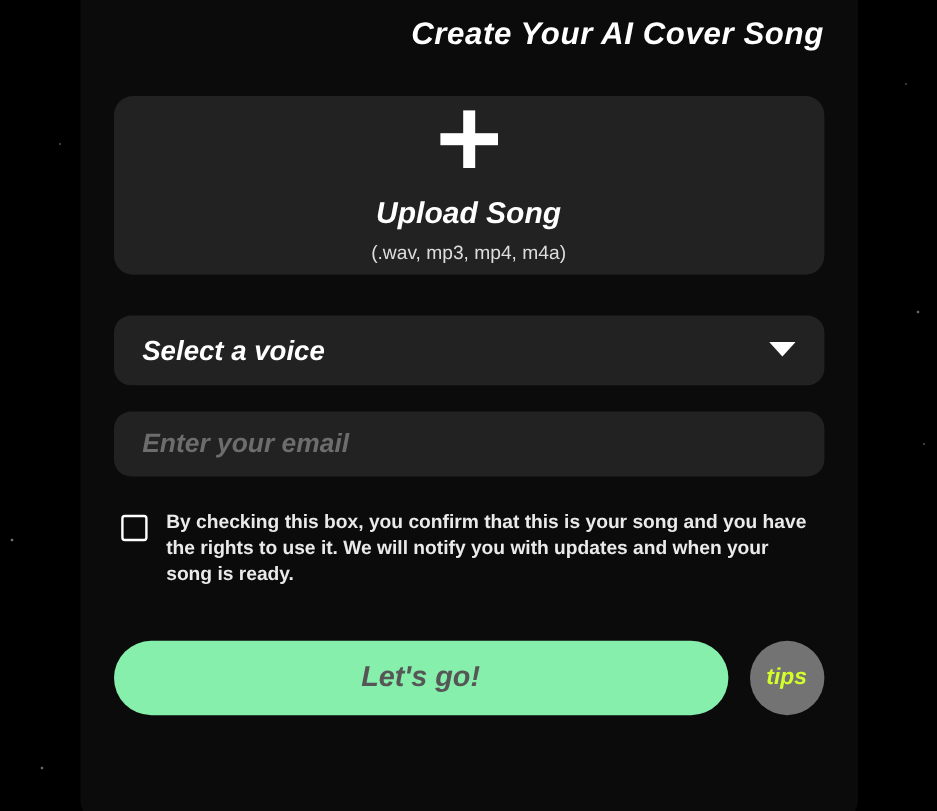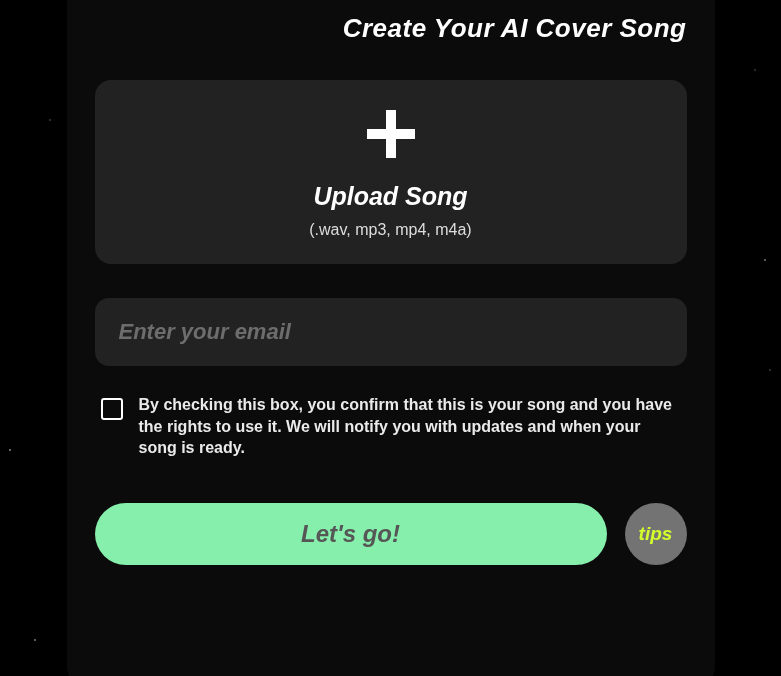--- a/index.html
+++ b/index.html
@@ -44,21 +44,21 @@
       color: #fff;
       text-align: right;
       font-size: 26px;
       font-weight: 800;
       letter-spacing: 0.5px;
       margin-bottom: 36px;
     }
     .upload {
       background: #222222;
       border-radius: 16px;
-      height: 184px;
+      height: 149px;
       display: flex;
       flex-direction: column;
       align-items: center;
       justify-content: center;
       cursor: pointer;
       margin-bottom: 34px;
     }
     .plus svg { display: block; }
     .upload-label {
       color: #fff;
@@ -85,21 +85,21 @@
       font-size: 23px;
       font-weight: 800;
       cursor: pointer;
       margin-bottom: 22px;
     }
     .caret svg { display: block; }
     .email {
       background: #222222;
       border: none;
       border-radius: 14px;
-      height: 68px;
+      height: 54px;
       width: 100%;
       padding: 0 24px;
       color: #fff;
       font-size: 22px;
       font-weight: 800;
       font-style: italic;
       font-family: inherit;
       outline: none;
       margin-bottom: 28px;
     }
@@ -170,20 +170,28 @@
     <span class="plus">
       <svg width="56" height="56" viewBox="0 0 56 56">
         <rect x="23" y="4" width="10" height="48" fill="#fff"></rect>
         <rect x="4" y="23" width="48" height="10" fill="#fff"></rect>
       </svg>
     </span>
     <div class="upload-label">Upload Song</div>
     <div class="upload-formats">(.wav, mp3, mp4, m4a)</div>
   </div>
 
+  <div class="select">
+    <span>Select a voice</span>
+    <span class="caret">
+      <svg width="22" height="14" viewBox="0 0 22 14">
+        <polygon points="0,0 22,0 11,12" fill="#fff"></polygon>
+      </svg>
+    </span>
+  </div>
 
   <input type="email" class="email" placeholder="Enter your email" style="">
 
   <div class="consent">
     <button class="checkbox" aria-checked="false"></button>
     <div class="consent-text">By checking this box, you confirm that this is your song and you have the rights to use it. We will notify you with updates and when your song is ready.</div>
   </div>
 
   <div class="footer">
     <button class="go">Let's go!</button>

